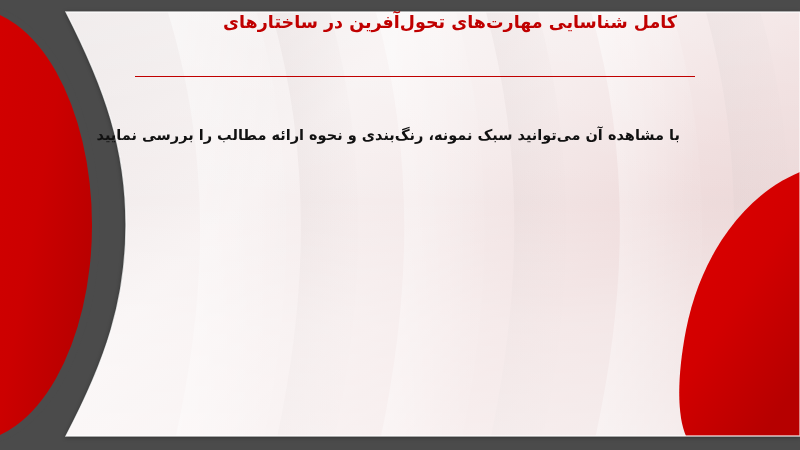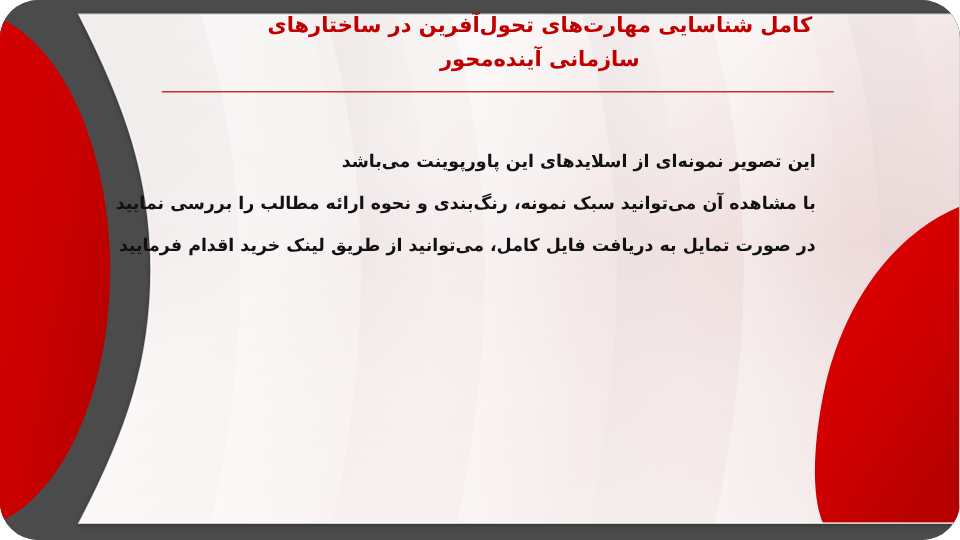--- a/index.html
+++ b/index.html
@@ -8,21 +8,20 @@
     padding: 0;
     background: #ffffff;
   }
   #slide {
     position: relative;
     width: 800px;
     height: 450px;
     overflow: hidden;
     background: #4a4a4a;
     font-family: "DejaVu Sans", "Liberation Sans", sans-serif;
-    border-radius: 32px;
   }
 
   
   .frame-bg {
     position: absolute;
     inset: 0;
     background: #4b4b4b;
   }
 
   
@@ -186,23 +185,20 @@
                L 800 436
                L 66 436
                C 106 360, 126 300, 126 225
                C 126 150, 106 90, 66 12
                Z" fill="none" stroke="#ffffff" stroke-opacity="0.75" stroke-width="1.4"></path>
     </svg>
   </div>
 
   <div class="title-block">
     <div class="title-line">کامل شناسایی مهارت‌های تحول‌آفرین در ساختارهای</div>
-    <div class="title-line">سازمانی آینده‌محور</div>
   </div>
   <div class="title-rule"></div>
 
   <div class="body-block">
-    <div class="body-line">این تصویر نمونه‌ای از اسلایدهای این پاورپوینت می‌باشد</div>
     <div class="body-line">با مشاهده آن می‌توانید سبک نمونه، رنگ‌بندی و نحوه ارائه مطالب را بررسی نمایید</div>
-    <div class="body-line">در صورت تمایل به دریافت فایل کامل، می‌توانید از طریق لینک خرید اقدام فرمایید</div>
   </div>
 
 </div>
 
 </body></html>

